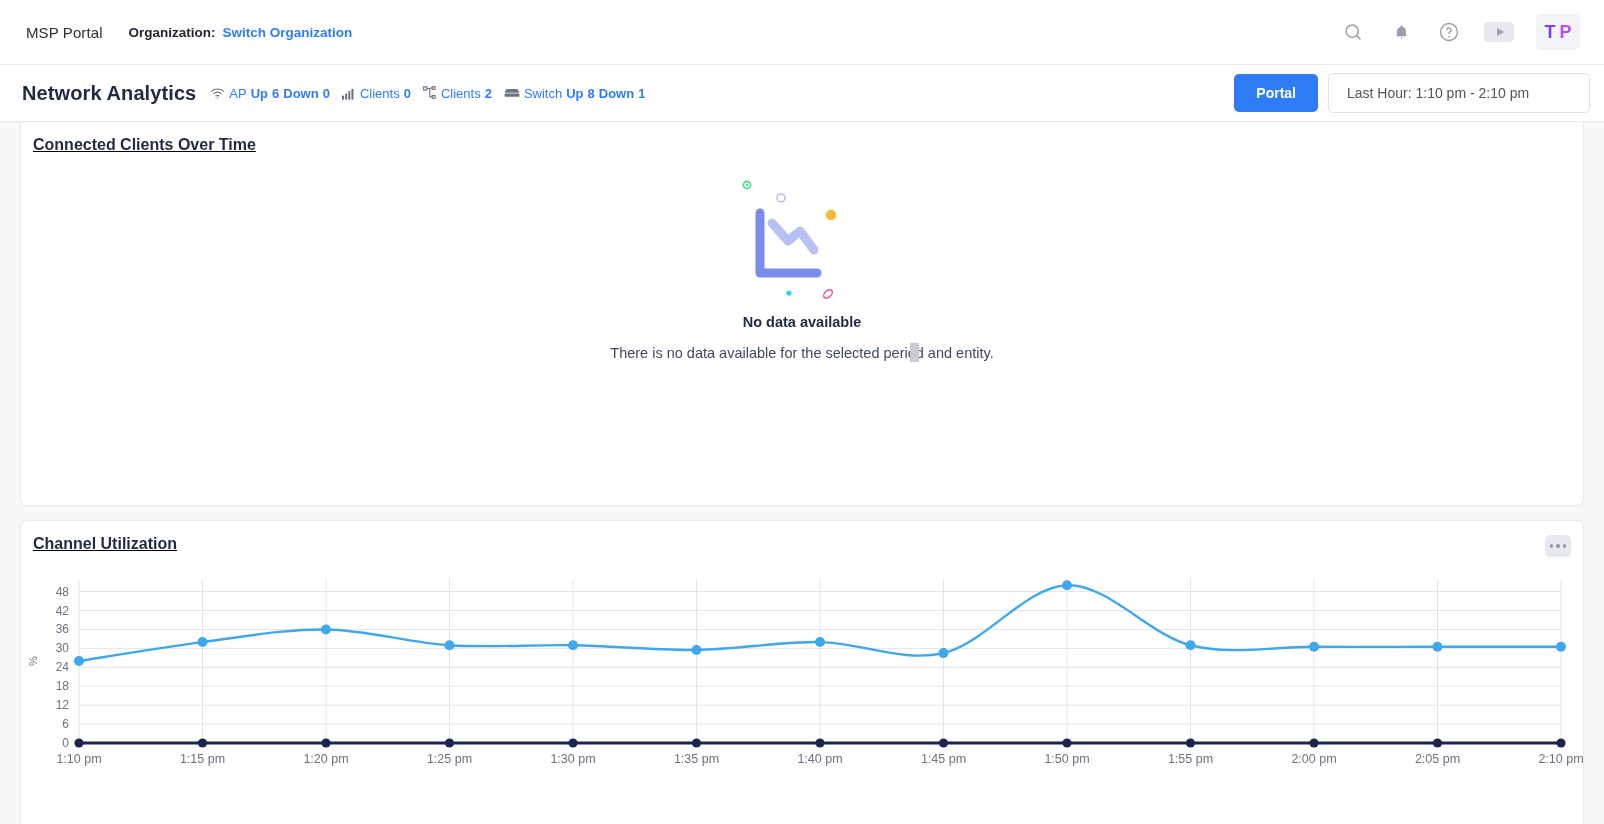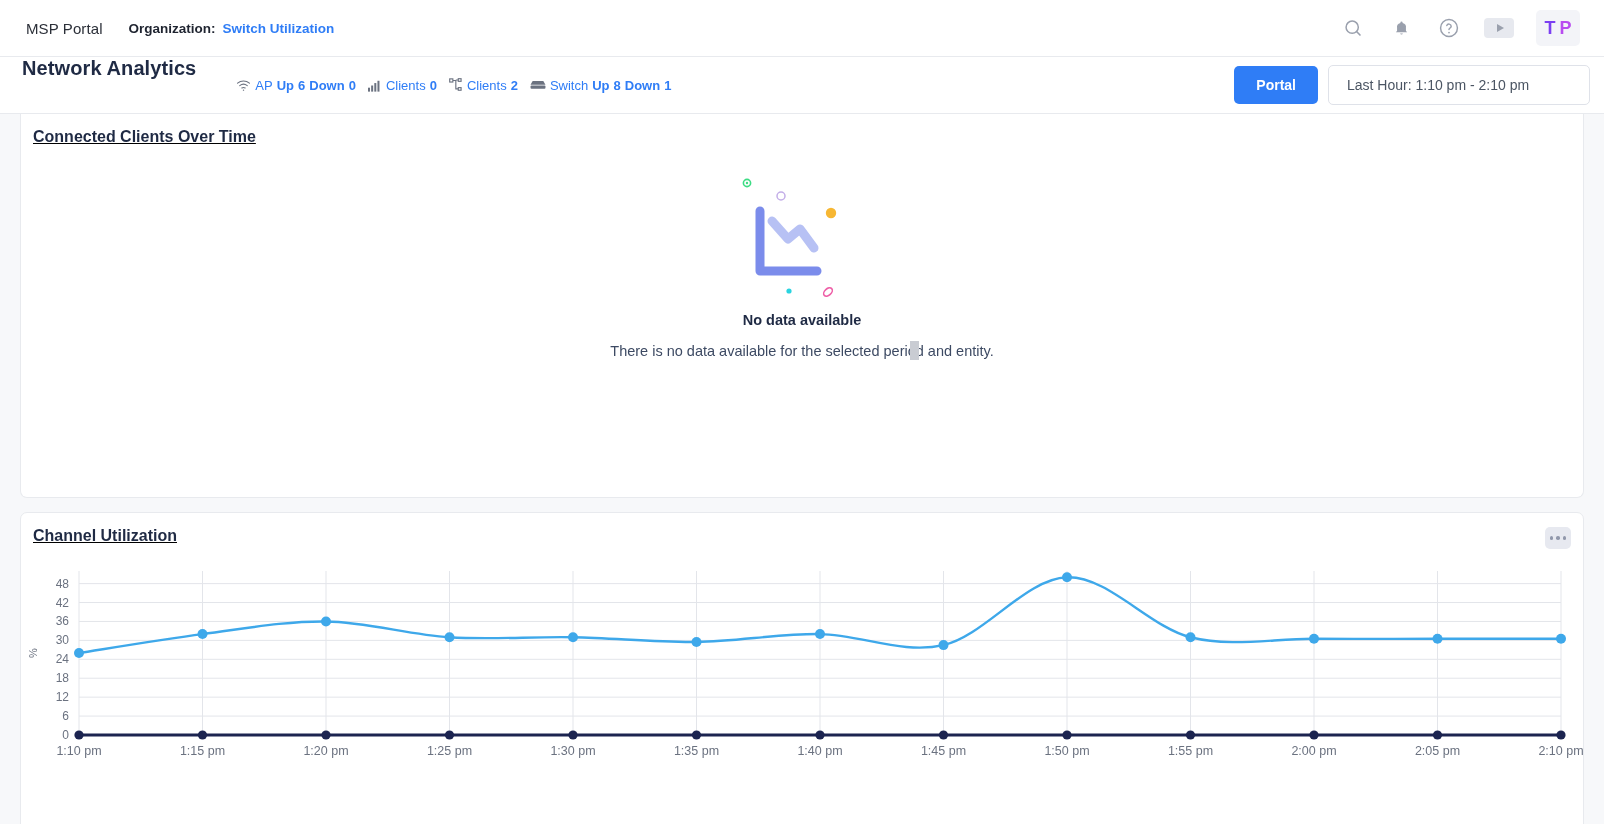--- a/index.html
+++ b/index.html
@@ -6,21 +6,21 @@
   html, body {
     width: 1604px; height: 824px;
     font-family: "Liberation Sans", sans-serif;
     background: #ffffff;
     overflow: hidden;
   }
 
   
   .topbar {
     position: relative;
-    height: 57px;
+    height: 65px;
     background: #ffffff;
     border-bottom: 1px solid #e8eaee;
     display: flex;
     align-items: center;
     padding: 0 14px 0 26px;
   }
   .brand {
     font-size: 15px;
     color: #2b2f38;
     letter-spacing: .1px;
@@ -79,22 +79,22 @@
   }
   .avatar .l1 { color: #7b3ff2; }
   .avatar .l2 { color: #b84cf0; }
 
   
   .pagehead {
     height: 57px;
     background: #ffffff;
     border-bottom: 1px solid #e8eaee;
     display: flex;
+    align-items: center;
     padding: 0 14px 0 22px;
-    gap: 26px;
   }
   .pagetitle {
     font-size: 20px;
     color: #1f2a44;
     font-weight: bold;
     letter-spacing: .1px;
   }
   .statusgroup {
     display: flex;
     align-items: center;
@@ -161,21 +161,21 @@
   #clients-card {
     height: 384px;
     margin-top: 0;
     border-top: none;
     border-radius: 0 0 7px 7px;
     position: relative;
   }
   .empty-wrap {
     position: absolute;
     left: 0; right: 0;
-    top: 62px;
+    top: 56px;
     display: flex;
     flex-direction: column;
     align-items: center;
   }
   .empty-art {
     position: relative;
     width: 120px;
     height: 130px;
   }
   .empty-title {
@@ -230,21 +230,21 @@
   .swatch { width: 38px; height: 13px; display: block; }
 </style>
 </head>
 <body>
 
 <div class="topbar">
   <div class="brand">MSP Portal</div>
 
   <div class="org-block">
     <span>Organization:</span>
-    <span class="org-link">Switch Utilization</span>
+    <span class="org-link">Switch Organization</span>
   </div>
 
   <div class="topbar-right">
     <div class="ticon">
       <svg width="21" height="21" viewBox="0 0 24 24" fill="none" stroke="#9aa0ad" stroke-width="1.7">
         <circle cx="10.5" cy="10.5" r="7"></circle>
           <line x1="15.6" y1="15.6" x2="20" y2="20"></line>
       </svg>
     </div>
     <div class="ticon">

